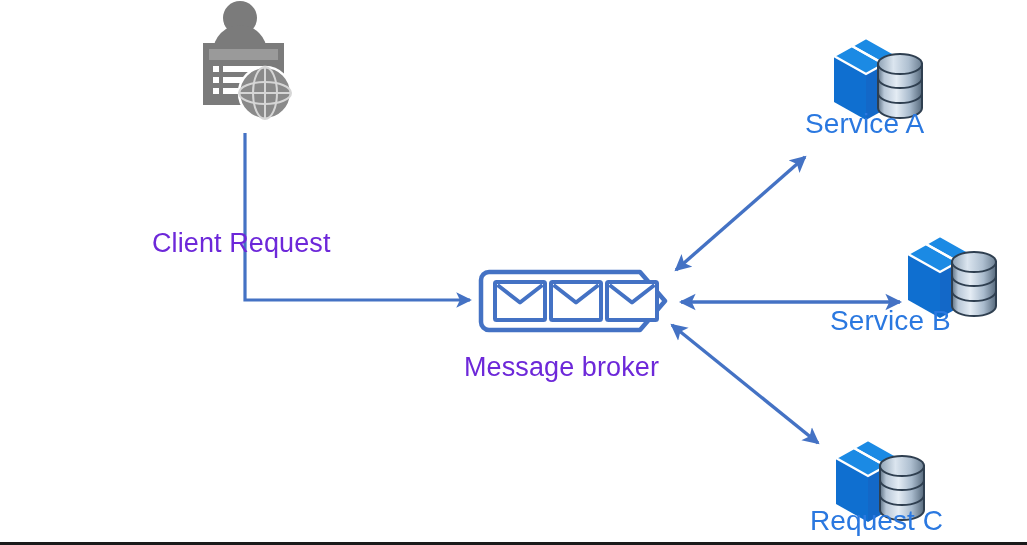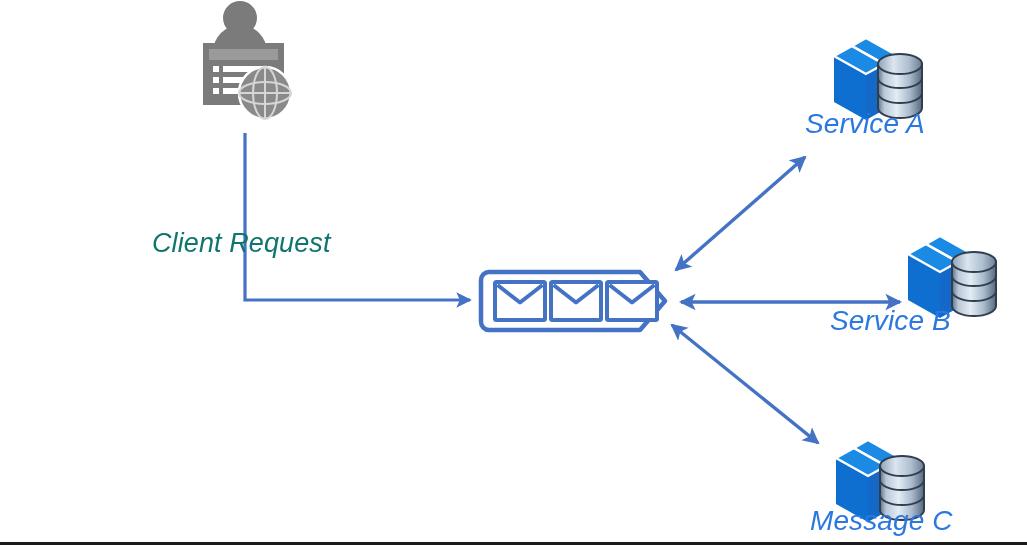--- a/index.html
+++ b/index.html
@@ -24,24 +24,23 @@
     position: absolute;
     left: 0;
     top: 0;
     width: 1027px;
     height: 545px;
   }
   .lbl {
     position: absolute;
     white-space: nowrap;
     font-family: "Liberation Sans", sans-serif;
-    font-style: italic;
   }
   .lbl-dark {
-    color: #0f766e;
+    color: #6d28d9;
     font-size: 27px;
     letter-spacing: 0.1px;
   }
   .lbl-blue {
     color: #2a78e0;
     font-size: 28px;
     letter-spacing: 0.1px;
   }
   #label-client-request { left: 152px; top: 228px; }
   #label-message-broker { left: 464px; top: 352px; }
@@ -194,20 +193,21 @@
         <ellipse cx="68" cy="34" rx="22" ry="10" fill="url(#dbTop)" stroke="#2f3f50" stroke-width="2"></ellipse>
         <path d="M46,48 a22,10 0 0 0 44,0" fill="none" stroke="#2f3f50" stroke-width="2"></path>
         <path d="M46,63 a22,10 0 0 0 44,0" fill="none" stroke="#2f3f50" stroke-width="2"></path>
       </g>
     </g>
 
   </svg>
 
   <div class="lbl lbl-dark" id="label-client-request">Client Request</div>
 
+  <div class="lbl lbl-dark" id="label-message-broker">Message broker</div>
 
   <div class="lbl lbl-blue" id="label-service-a">Service A</div>
 
   <div class="lbl lbl-blue" id="label-service-b">Service B</div>
 
-  <div class="lbl lbl-blue" id="label-service-c">Message C</div>
+  <div class="lbl lbl-blue" id="label-service-c">Request C</div>
 
 </div>
 
 </body></html>

